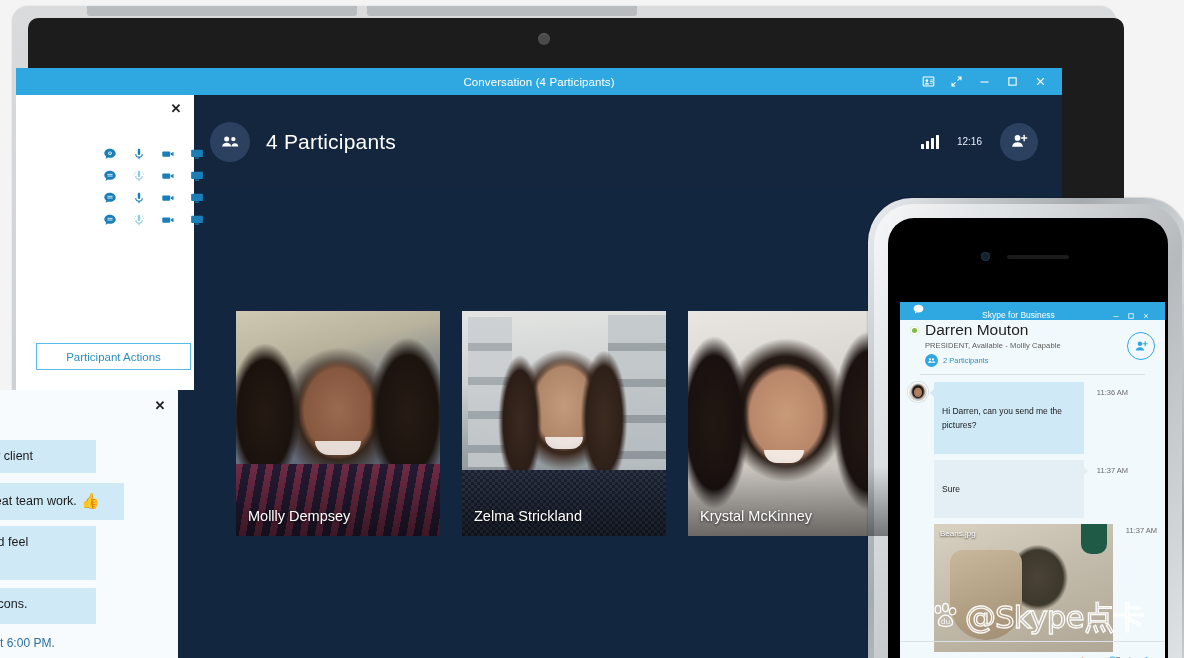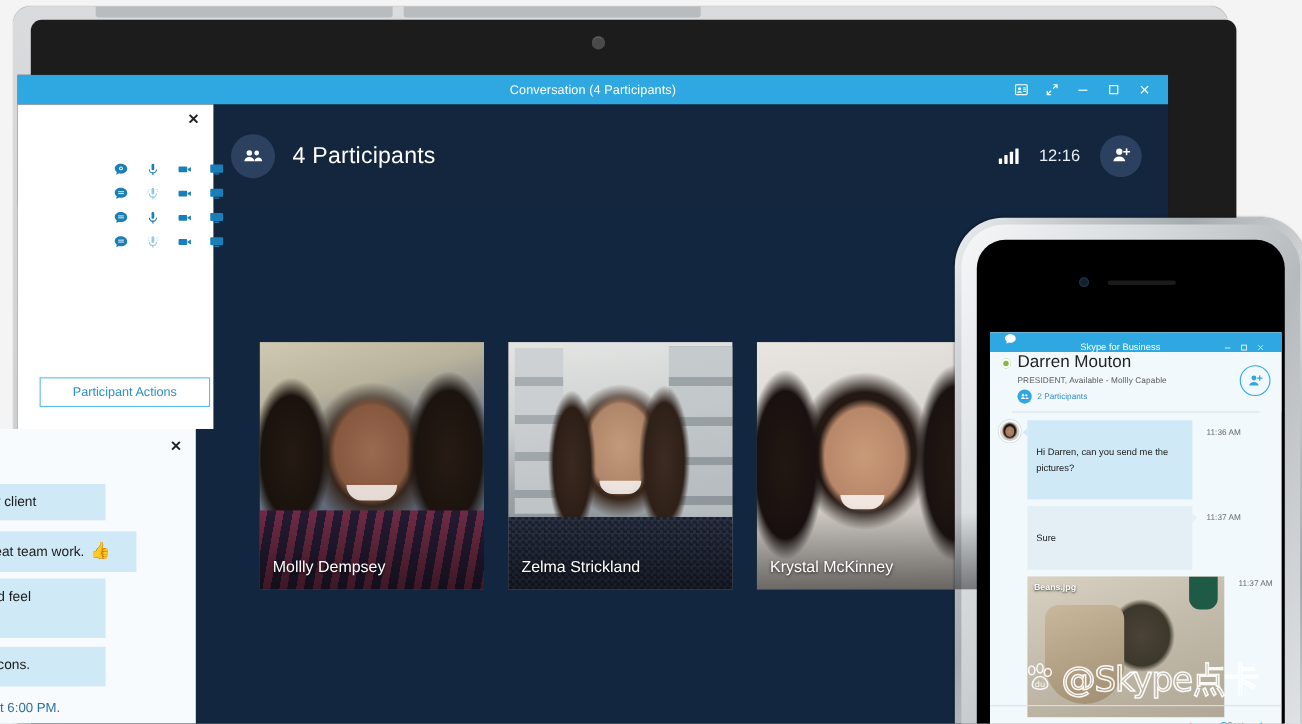--- a/index.html
+++ b/index.html
@@ -72,21 +72,21 @@
     width:40px; height:40px; border-radius:50%;
     background:#2c4160; display:flex; align-items:center; justify-content:center;
   }
   .meet-title { color:#ffffff; font-size:21px; font-weight:400; letter-spacing:.2px; }
   .meet-header-right {
     position:absolute; right:24px; top:0; height:93px;
     display:flex; align-items:center; gap:18px;
   }
   .signal-bars { display:flex; align-items:flex-end; gap:2px; height:14px; }
   .signal-bars i { width:3px; background:#ffffff; display:block; border-radius:.5px; }
-  .meet-time { color:#e8eef5; font-size:15px; }
+  .meet-time { color:#e8eef5; font-size:10px; }
   .add-person-btn {
     width:38px; height:38px; border-radius:50%; background:#2c4160;
     display:flex; align-items:center; justify-content:center; cursor:pointer;
   }
 
   
   .gallery {
     position:absolute; left:194px; top:120px; right:0; bottom:0;
     display:flex; align-items:center; gap:22px;
     padding-left:26px;
@@ -282,21 +282,20 @@
       linear-gradient(#8a7358,#4a3b2c);
   }
   .warehouse:before { content:""; position:absolute; left:0; top:0; width:26px; height:100%;
       background:linear-gradient(#8e8478,#6b6155); opacity:.85; }
   .warehouse:after { content:""; position:absolute; left:0; bottom:0; width:100%; height:18px;
       background:#6a6d70; }
   .beans {
     background:
       radial-gradient(ellipse 42px 46px at 58% 42%, #4a4336 0%, #3d382c 60%, rgba(61,56,44,0) 72%),
       linear-gradient(160deg,#d9d2c2 0%,#c3bbab 45%,#b0a796 100%);
-    font-weight: bold;
   }
   .beans:before { content:""; position:absolute; left:16px; top:26px; width:72px; height:90px;
       border-radius:14px 14px 40px 40px;
       background:linear-gradient(160deg,#c9b89c,#a08d72); }
   .beans:after { content:""; position:absolute; right:6px; top:0px; width:26px; height:30px;
       background:#1f5a46; border-radius:0 0 10px 10px; }
   .sent-label { text-align:right; font-size:7.5px; color:#5a5a5a; padding:3px 26px 0 0; }
 
   .last-msg { font-size:8px; color:#2d6fa3; padding:9px 0 0 10px; position:relative; }
   .app-divider { height:1px; background:#d9e2e7; margin-top:8px; }

